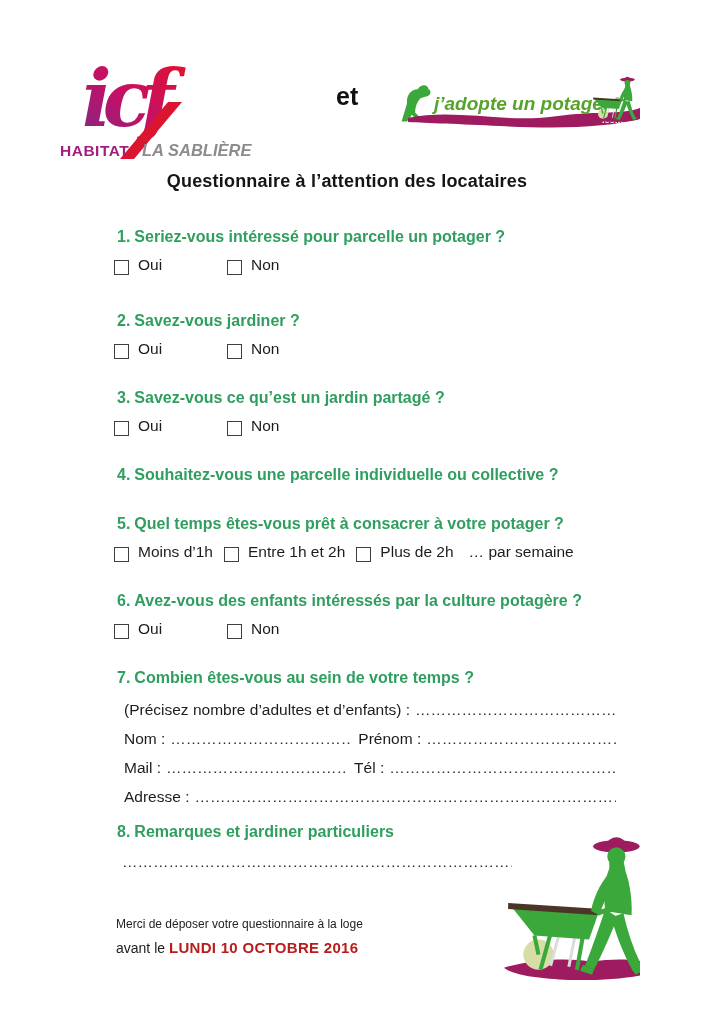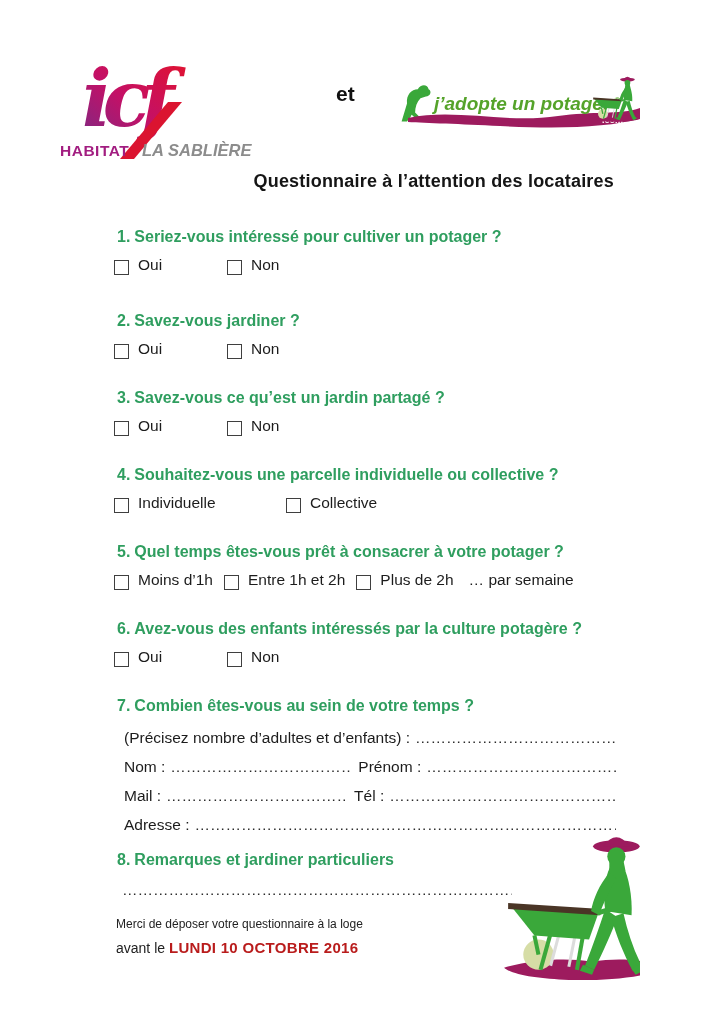--- a/index.html
+++ b/index.html
@@ -1,22 +1,22 @@
 <!DOCTYPE html>
 <html><head>
 <meta charset="utf-8">
 <style>
   html,body{margin:0;padding:0;background:#ffffff;}
   .page{position:relative;width:640px;height:1024px;background:#fff;overflow:hidden;
         font-family:"Liberation Sans","DejaVu Sans",sans-serif;color:#1f1f1f;}
   
   .icf-logo{position:absolute;left:56px;top:56px;}
-  .et-text{position:absolute;left:336px;top:82px;font-size:21px;font-weight:700;color:#111;}
+  .et-text{position:absolute;left:336px;top:82px;font-size:25px;font-weight:700;color:#111;}
   .potager-logo{position:absolute;left:396px;top:66px;}
-  .page-title{position:absolute;left:80px;top:171px;width:534px;text-align:right;
+  .page-title{position:absolute;left:80px;top:171px;width:534px;text-align:center;
               font-size:18px;font-weight:700;color:#151515;letter-spacing:.2px;}
   
   .content{position:absolute;left:114px;top:226px;width:502px;}
   .q{margin-bottom:28px;}
   .q.q1{margin-bottom:35px;}
   .q.q7{margin-bottom:10px;}
   .q-heading{font-size:16px;font-weight:700;color:#2f9e5f;line-height:21px;margin-bottom:7px;padding-left:3px;}
   .q-num{margin-right:4px;}
   .opts{display:flex;align-items:center;font-size:15.5px;line-height:21px;color:#1c1c1c;}
   .opt{display:flex;align-items:flex-end;}
@@ -102,21 +102,21 @@
     <text x="206" y="57" font-size="9" font-weight="bold" fill="#ffffff">.com</text>
     <use href="#wb-person" transform="translate(194,4) scale(0.32)"></use>
   </svg>
 
   <div class="page-title">Questionnaire à l’attention des locataires</div>
 
   <div class="content">
 
     <div class="q q1">
       <div class="q-heading">
-        <span class="q-num">1.</span><span>Seriez-vous intéressé pour cultiver un potager ?</span>
+        <span class="q-num">1.</span><span>Seriez-vous intéressé pour parcelle un potager ?</span>
       </div>
       <div class="opts row-ouinon">
         <span class="opt">
           <span class="checkbox"></span>
           <span>Oui</span>
         </span>
         <span class="opt">
           <span class="checkbox"></span>
           <span>Non</span>
         </span>
@@ -151,30 +151,20 @@
         <span class="opt">
           <span class="checkbox"></span>
           <span>Non</span>
         </span>
       </div>
     </div>
 
     <div class="q">
       <div class="q-heading">
         <span class="q-num">4.</span><span>Souhaitez-vous une parcelle individuelle ou collective ?</span>
-      </div>
-      <div class="opts row-parcelle">
-        <span class="opt">
-          <span class="checkbox"></span>
-          <span>Individuelle</span>
-        </span>
-        <span class="opt">
-          <span class="checkbox"></span>
-          <span>Collective</span>
-        </span>
       </div>
     </div>
 
     <div class="q">
       <div class="q-heading">
         <span class="q-num">5.</span><span>Quel temps êtes-vous prêt à consacrer à votre potager ?</span>
       </div>
       <div class="opts row-temps">
         <span class="opt">
           <span class="checkbox"></span>

